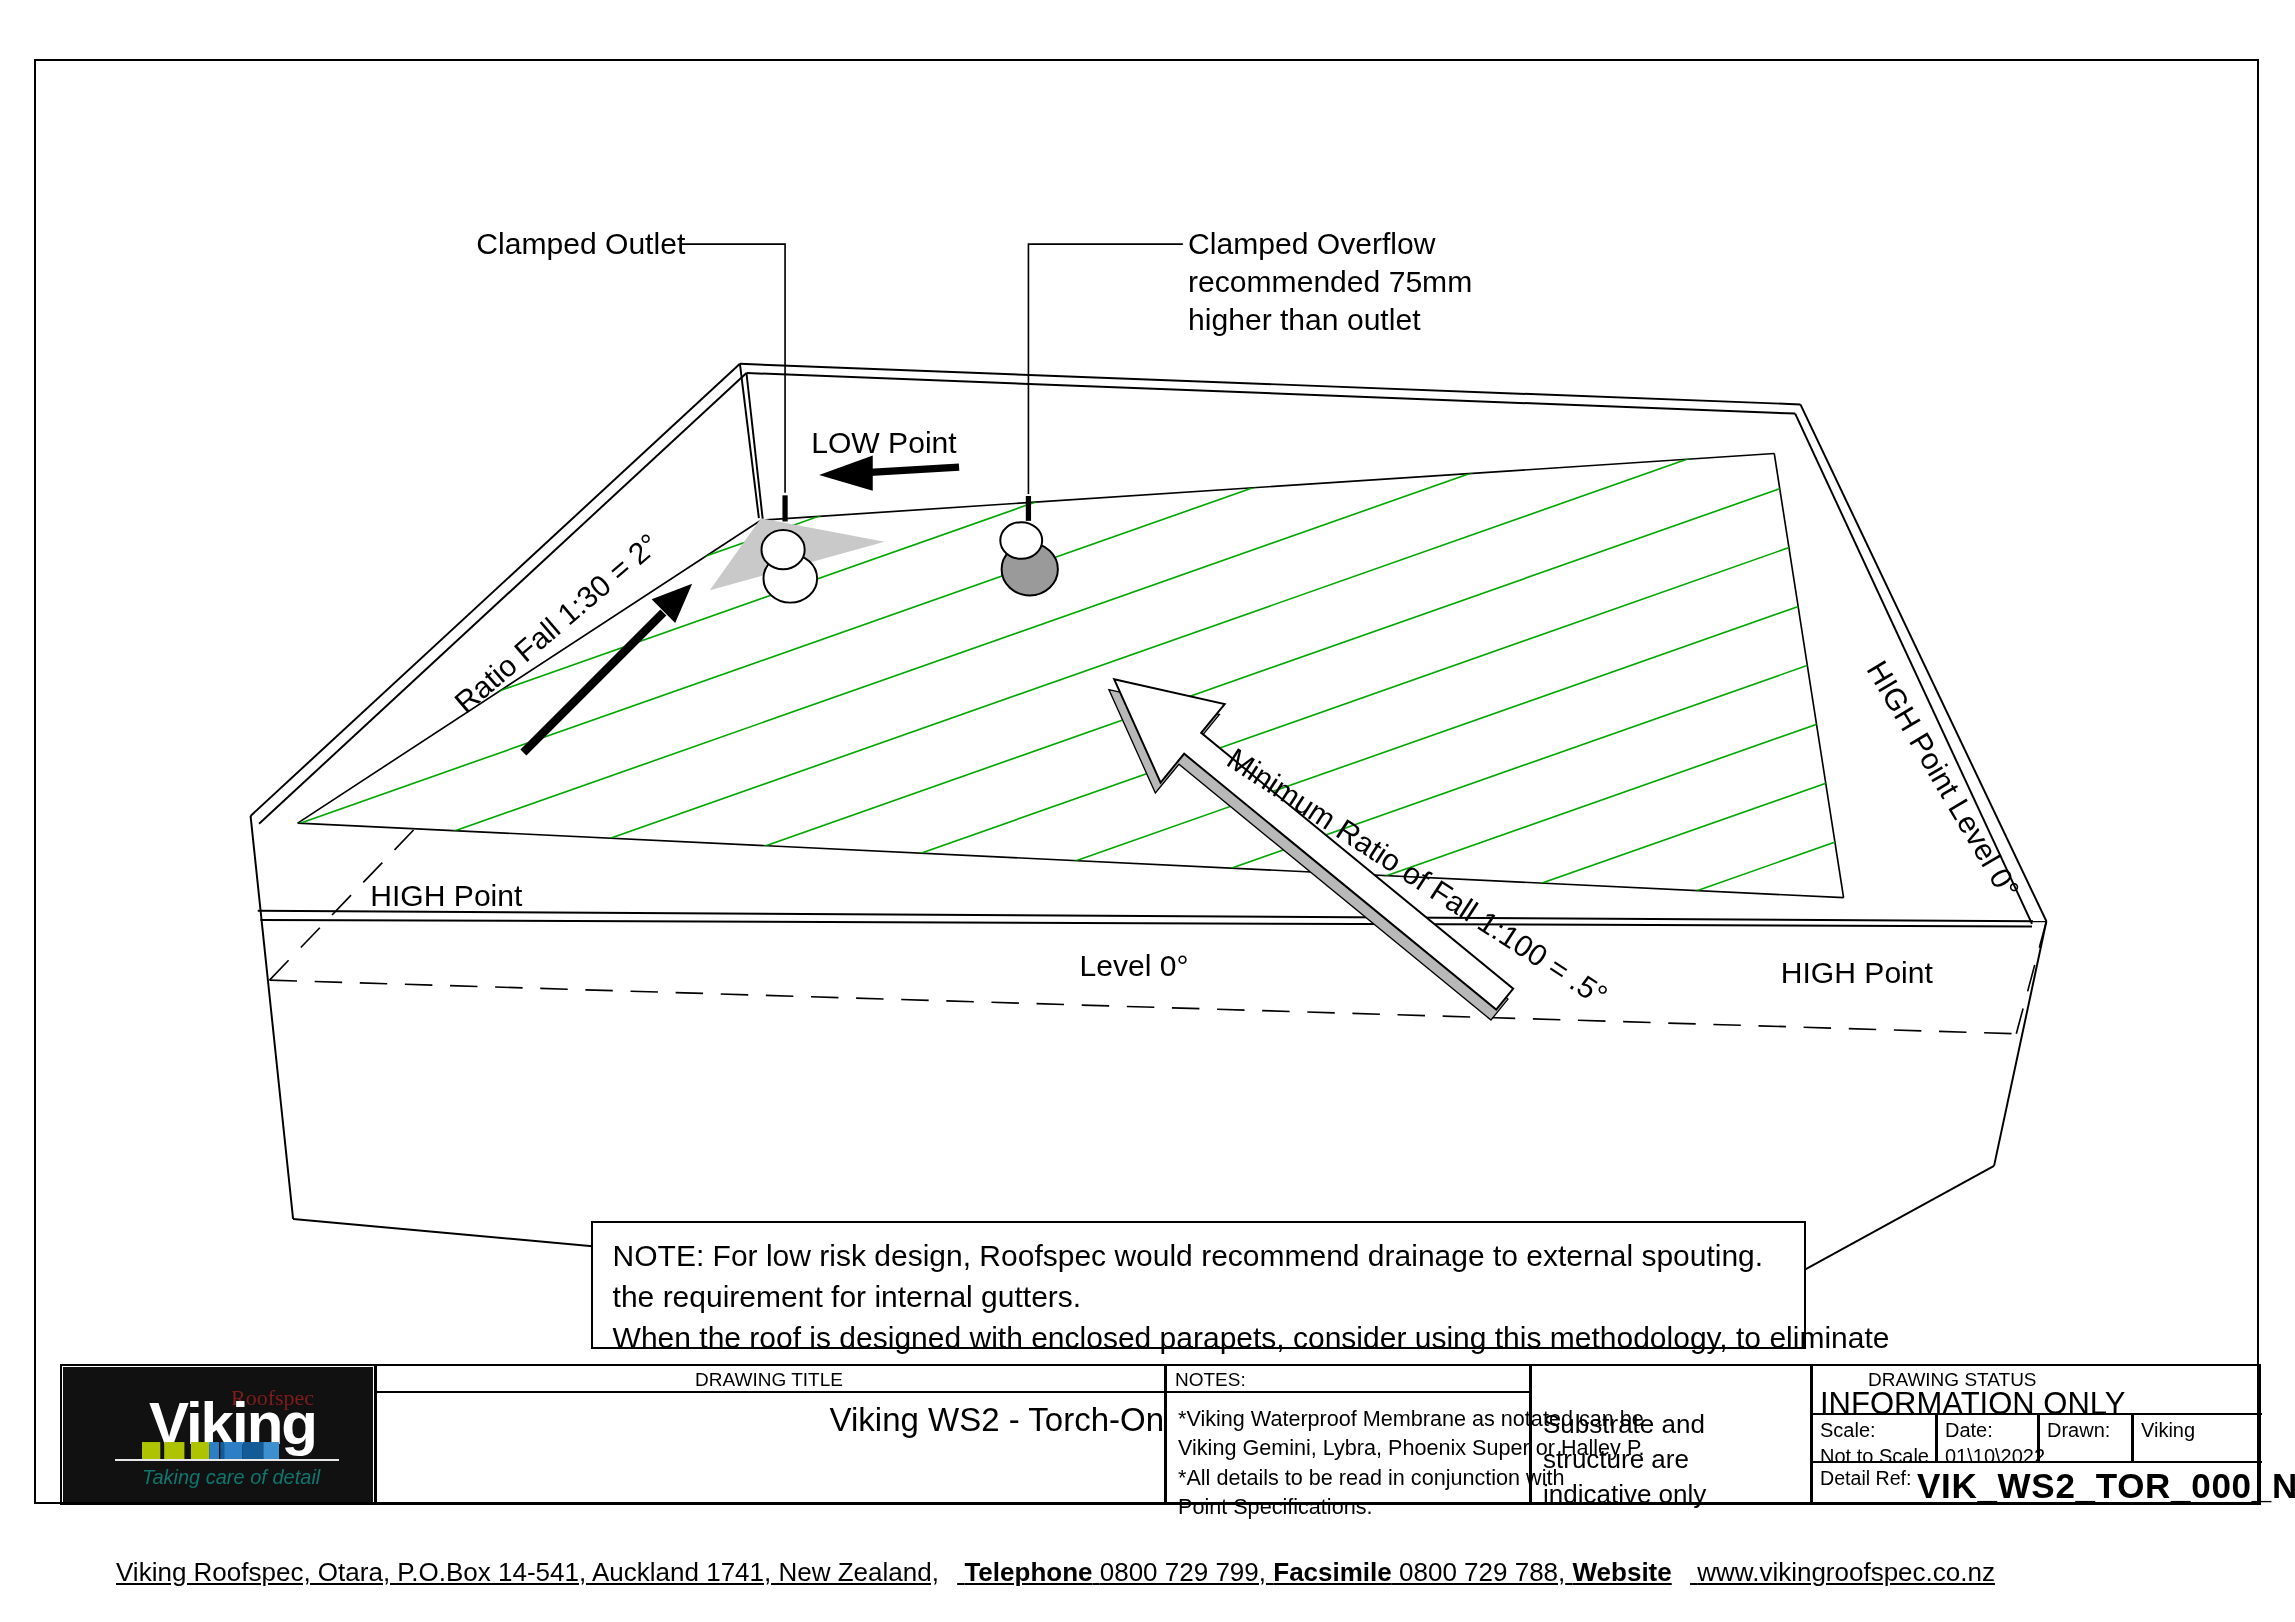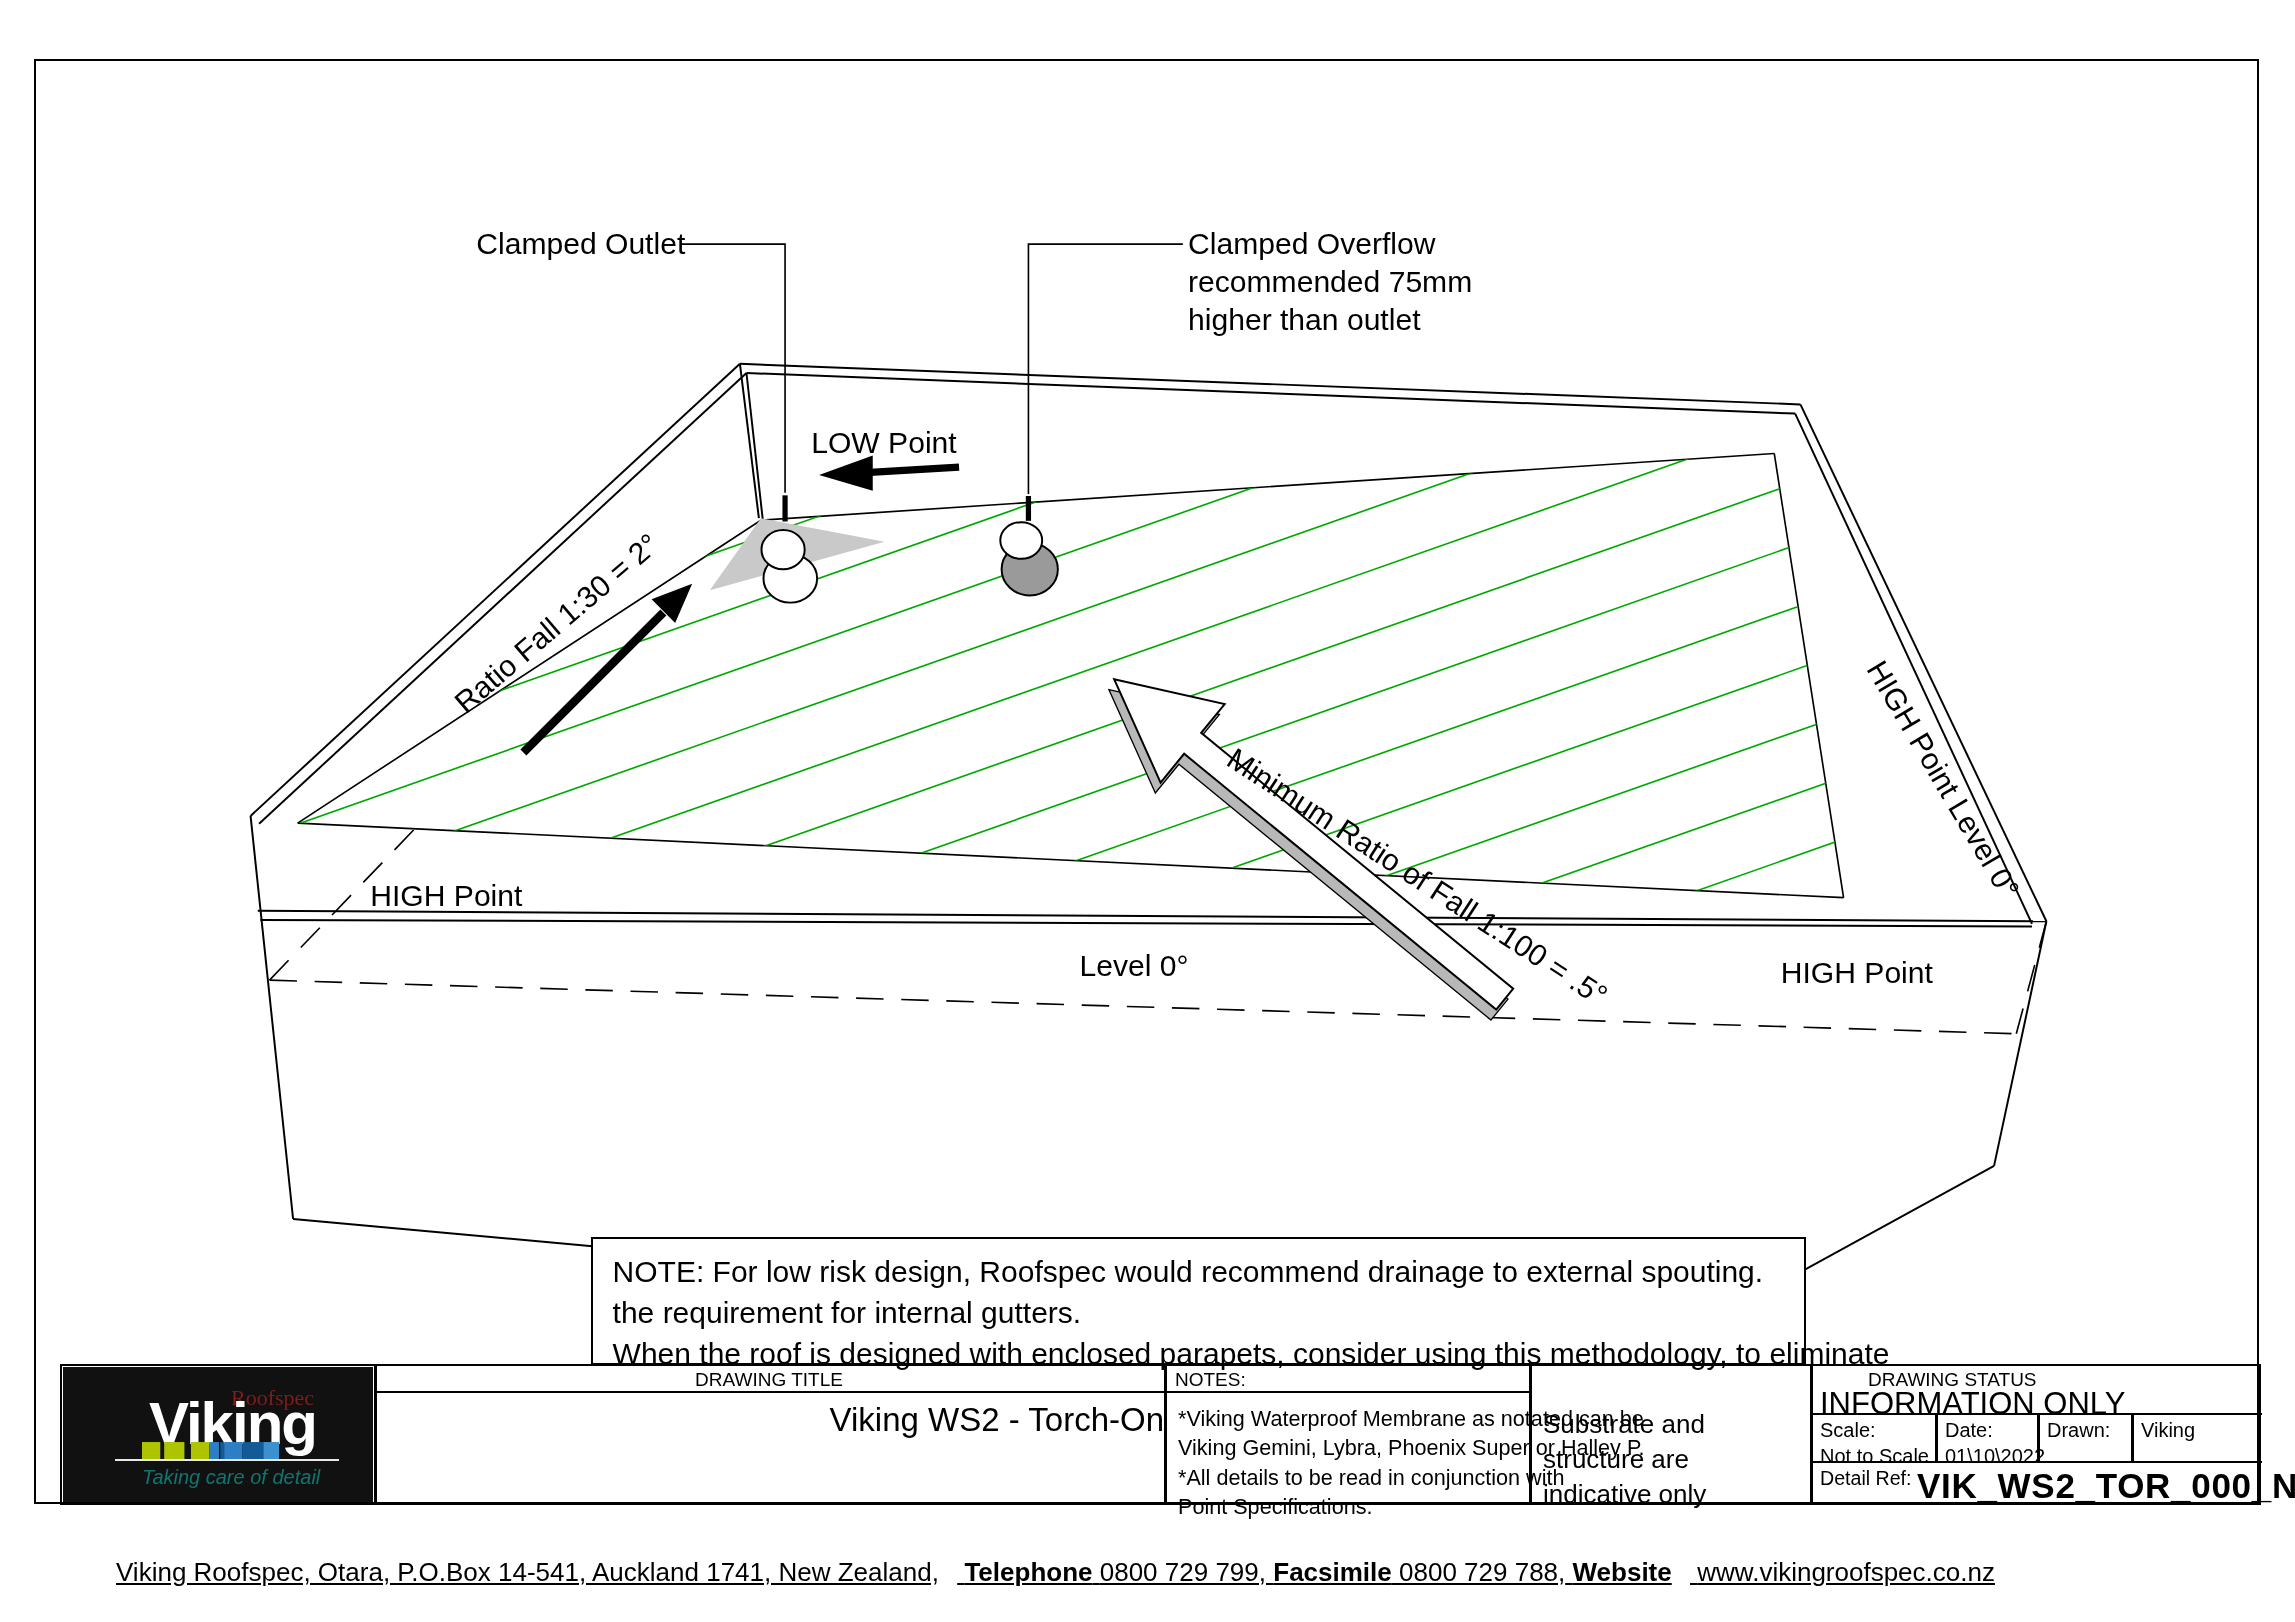--- a/index.html
+++ b/index.html
@@ -5,21 +5,21 @@
   html,body{margin:0;padding:0;background:#fff;}
   .page{position:relative;width:2295px;height:1622px;background:#fff;
         font-family:"Liberation Sans",sans-serif;color:#000;overflow:hidden;}
   .abs{position:absolute;}
   
   .sheet-border{left:34px;top:59px;width:2225px;height:1445px;border:2.6px solid #000;box-sizing:border-box;}
   
   .diagram-svg{left:0;top:0;width:2295px;height:1622px;}
   
   .note-box{left:591px;top:1221px;width:1215px;height:128px;border:2px solid #000;background:#fff;
-            box-sizing:border-box;font-size:30px;line-height:41px;padding:11.8px 0 0 19.6px;white-space:nowrap;margin-top:16px;}
+            box-sizing:border-box;font-size:30px;line-height:41px;padding:11.8px 0 0 19.6px;white-space:nowrap;}
   
   .tb{box-sizing:border-box;}
   .tb-outline{left:60px;top:1364px;width:2201px;height:141px;border:2.6px solid #000;}
   .tb-cell{box-sizing:border-box;}
   .logo-cell{left:63px;top:1367px;width:310px;height:135px;background:#111;}
   .vline{width:2.6px;background:#000;top:1364px;height:141px;}
   .hline{height:2px;background:#000;}
   .hdr{font-size:19px;}
   .col2-hdr{left:374px;top:1369px;width:790px;text-align:center;}
   .col2-line{left:374px;top:1391px;width:790px;}

